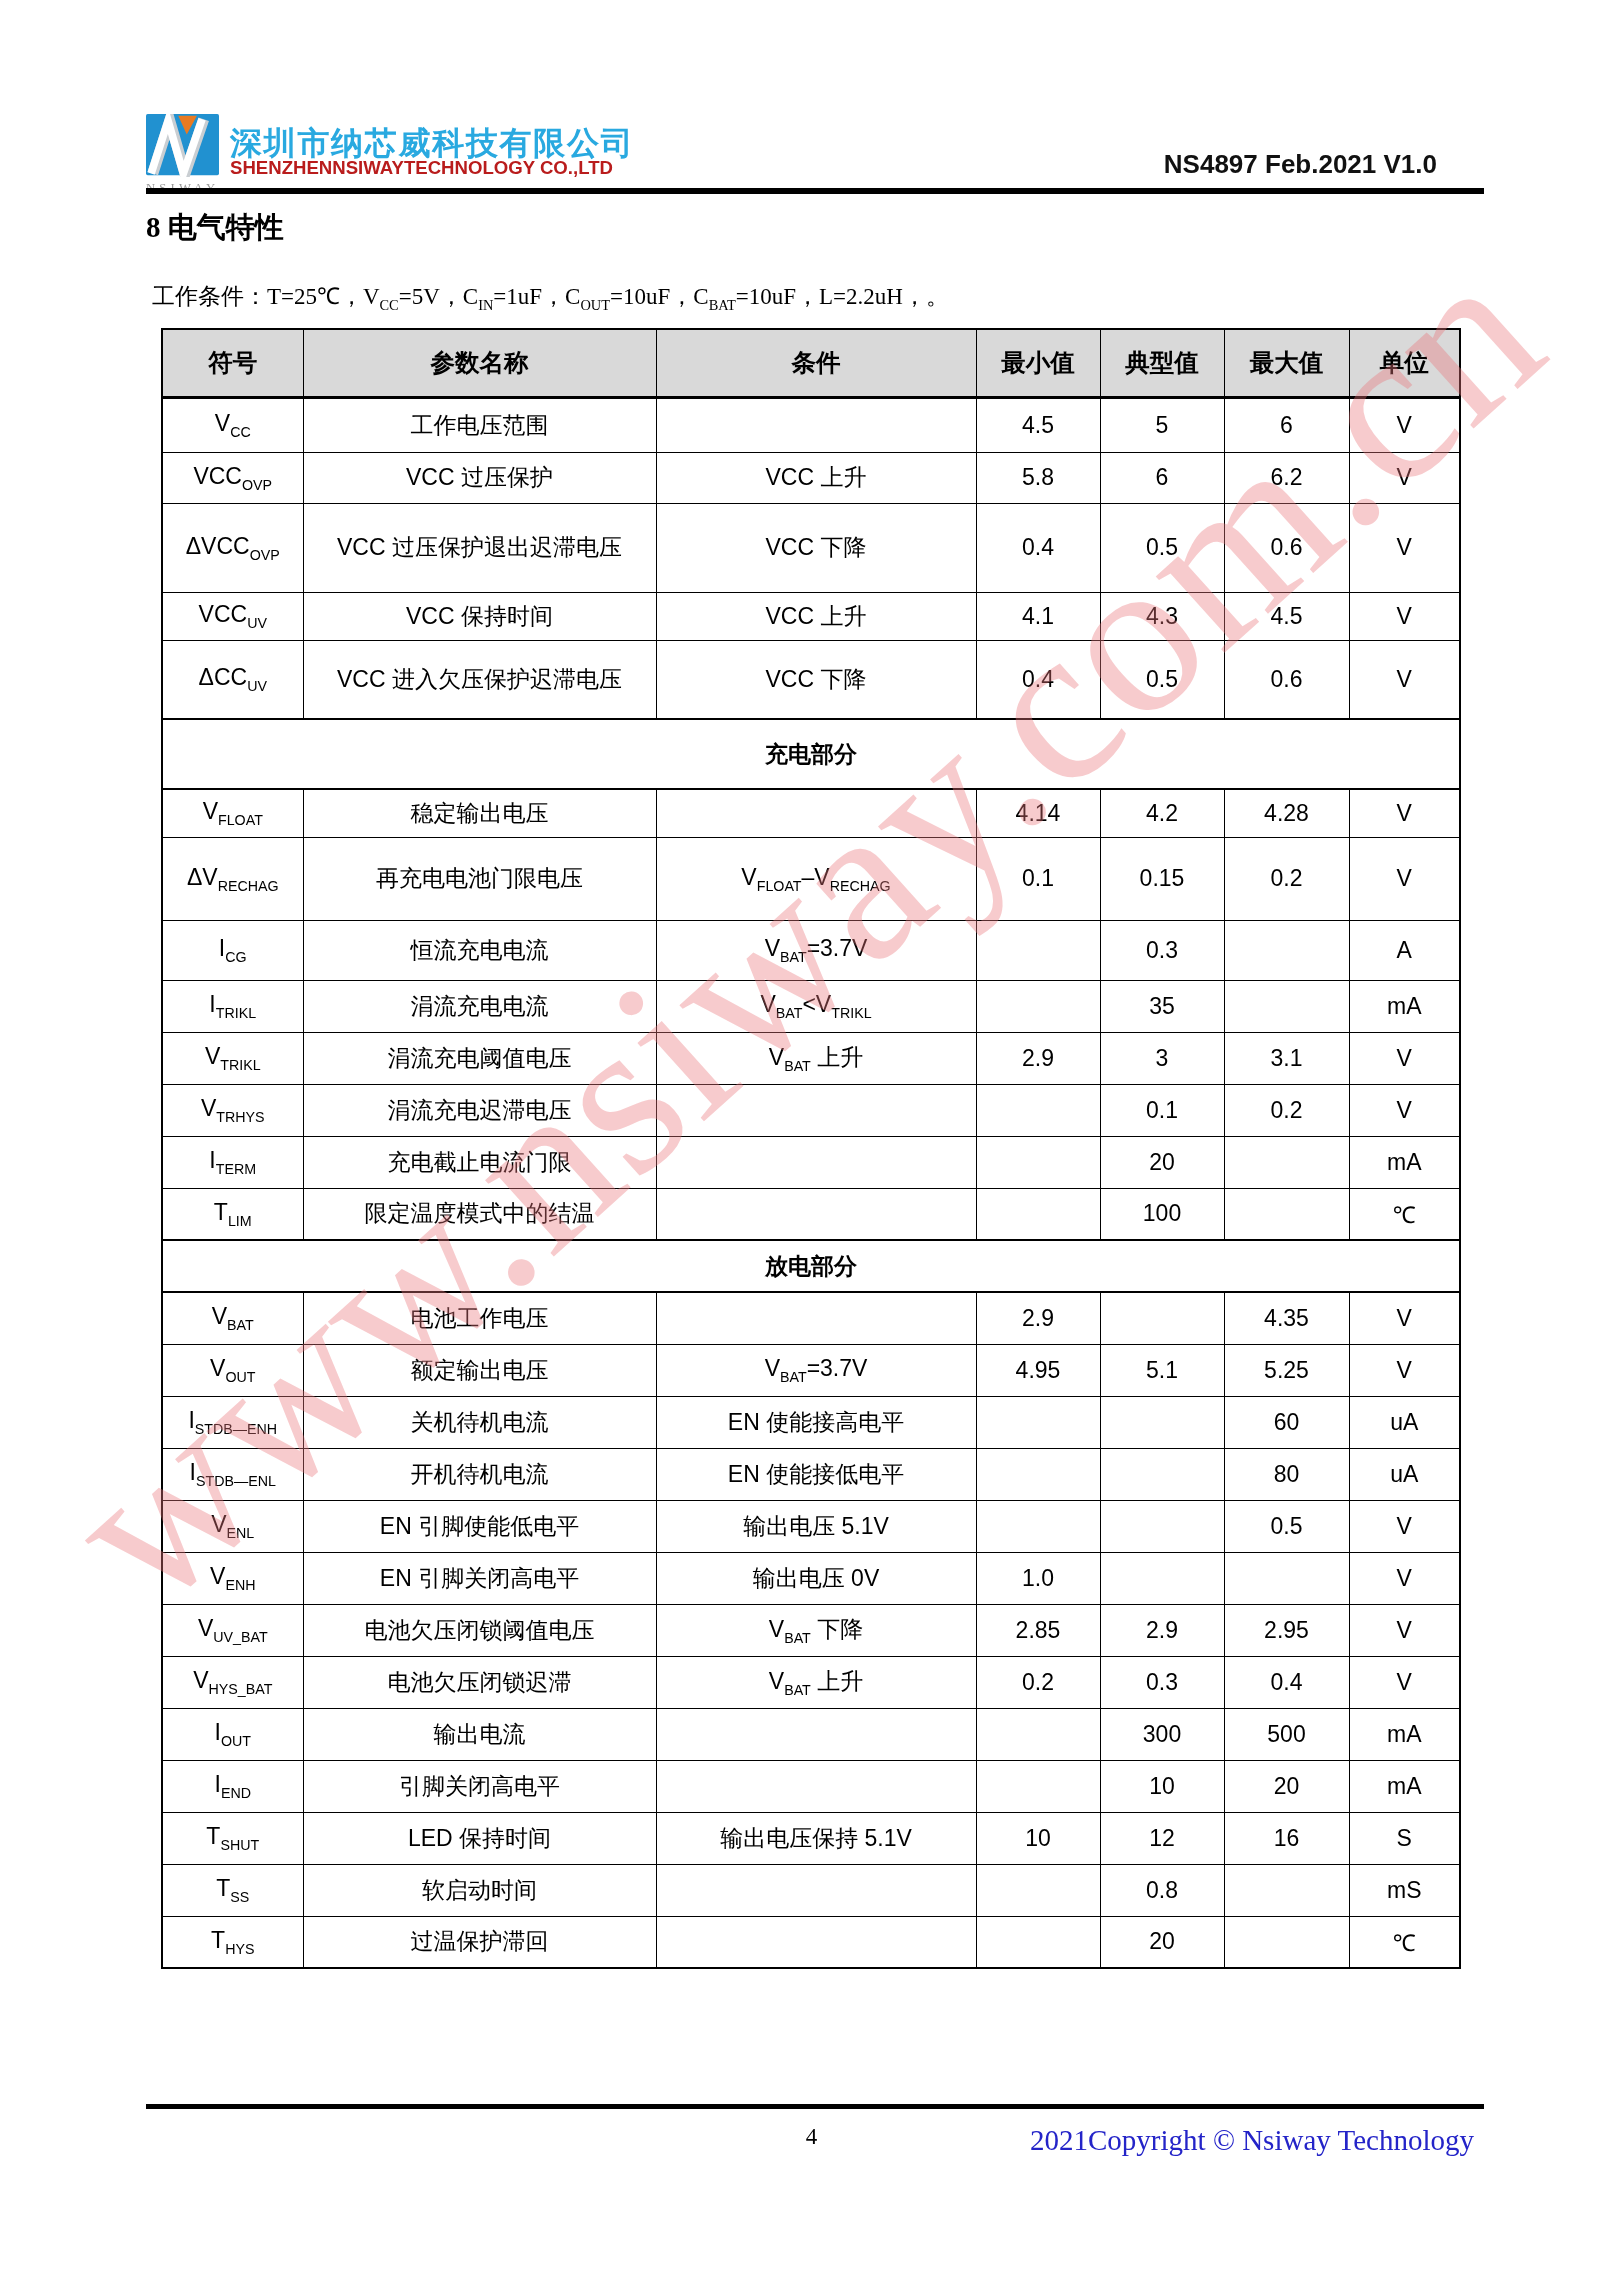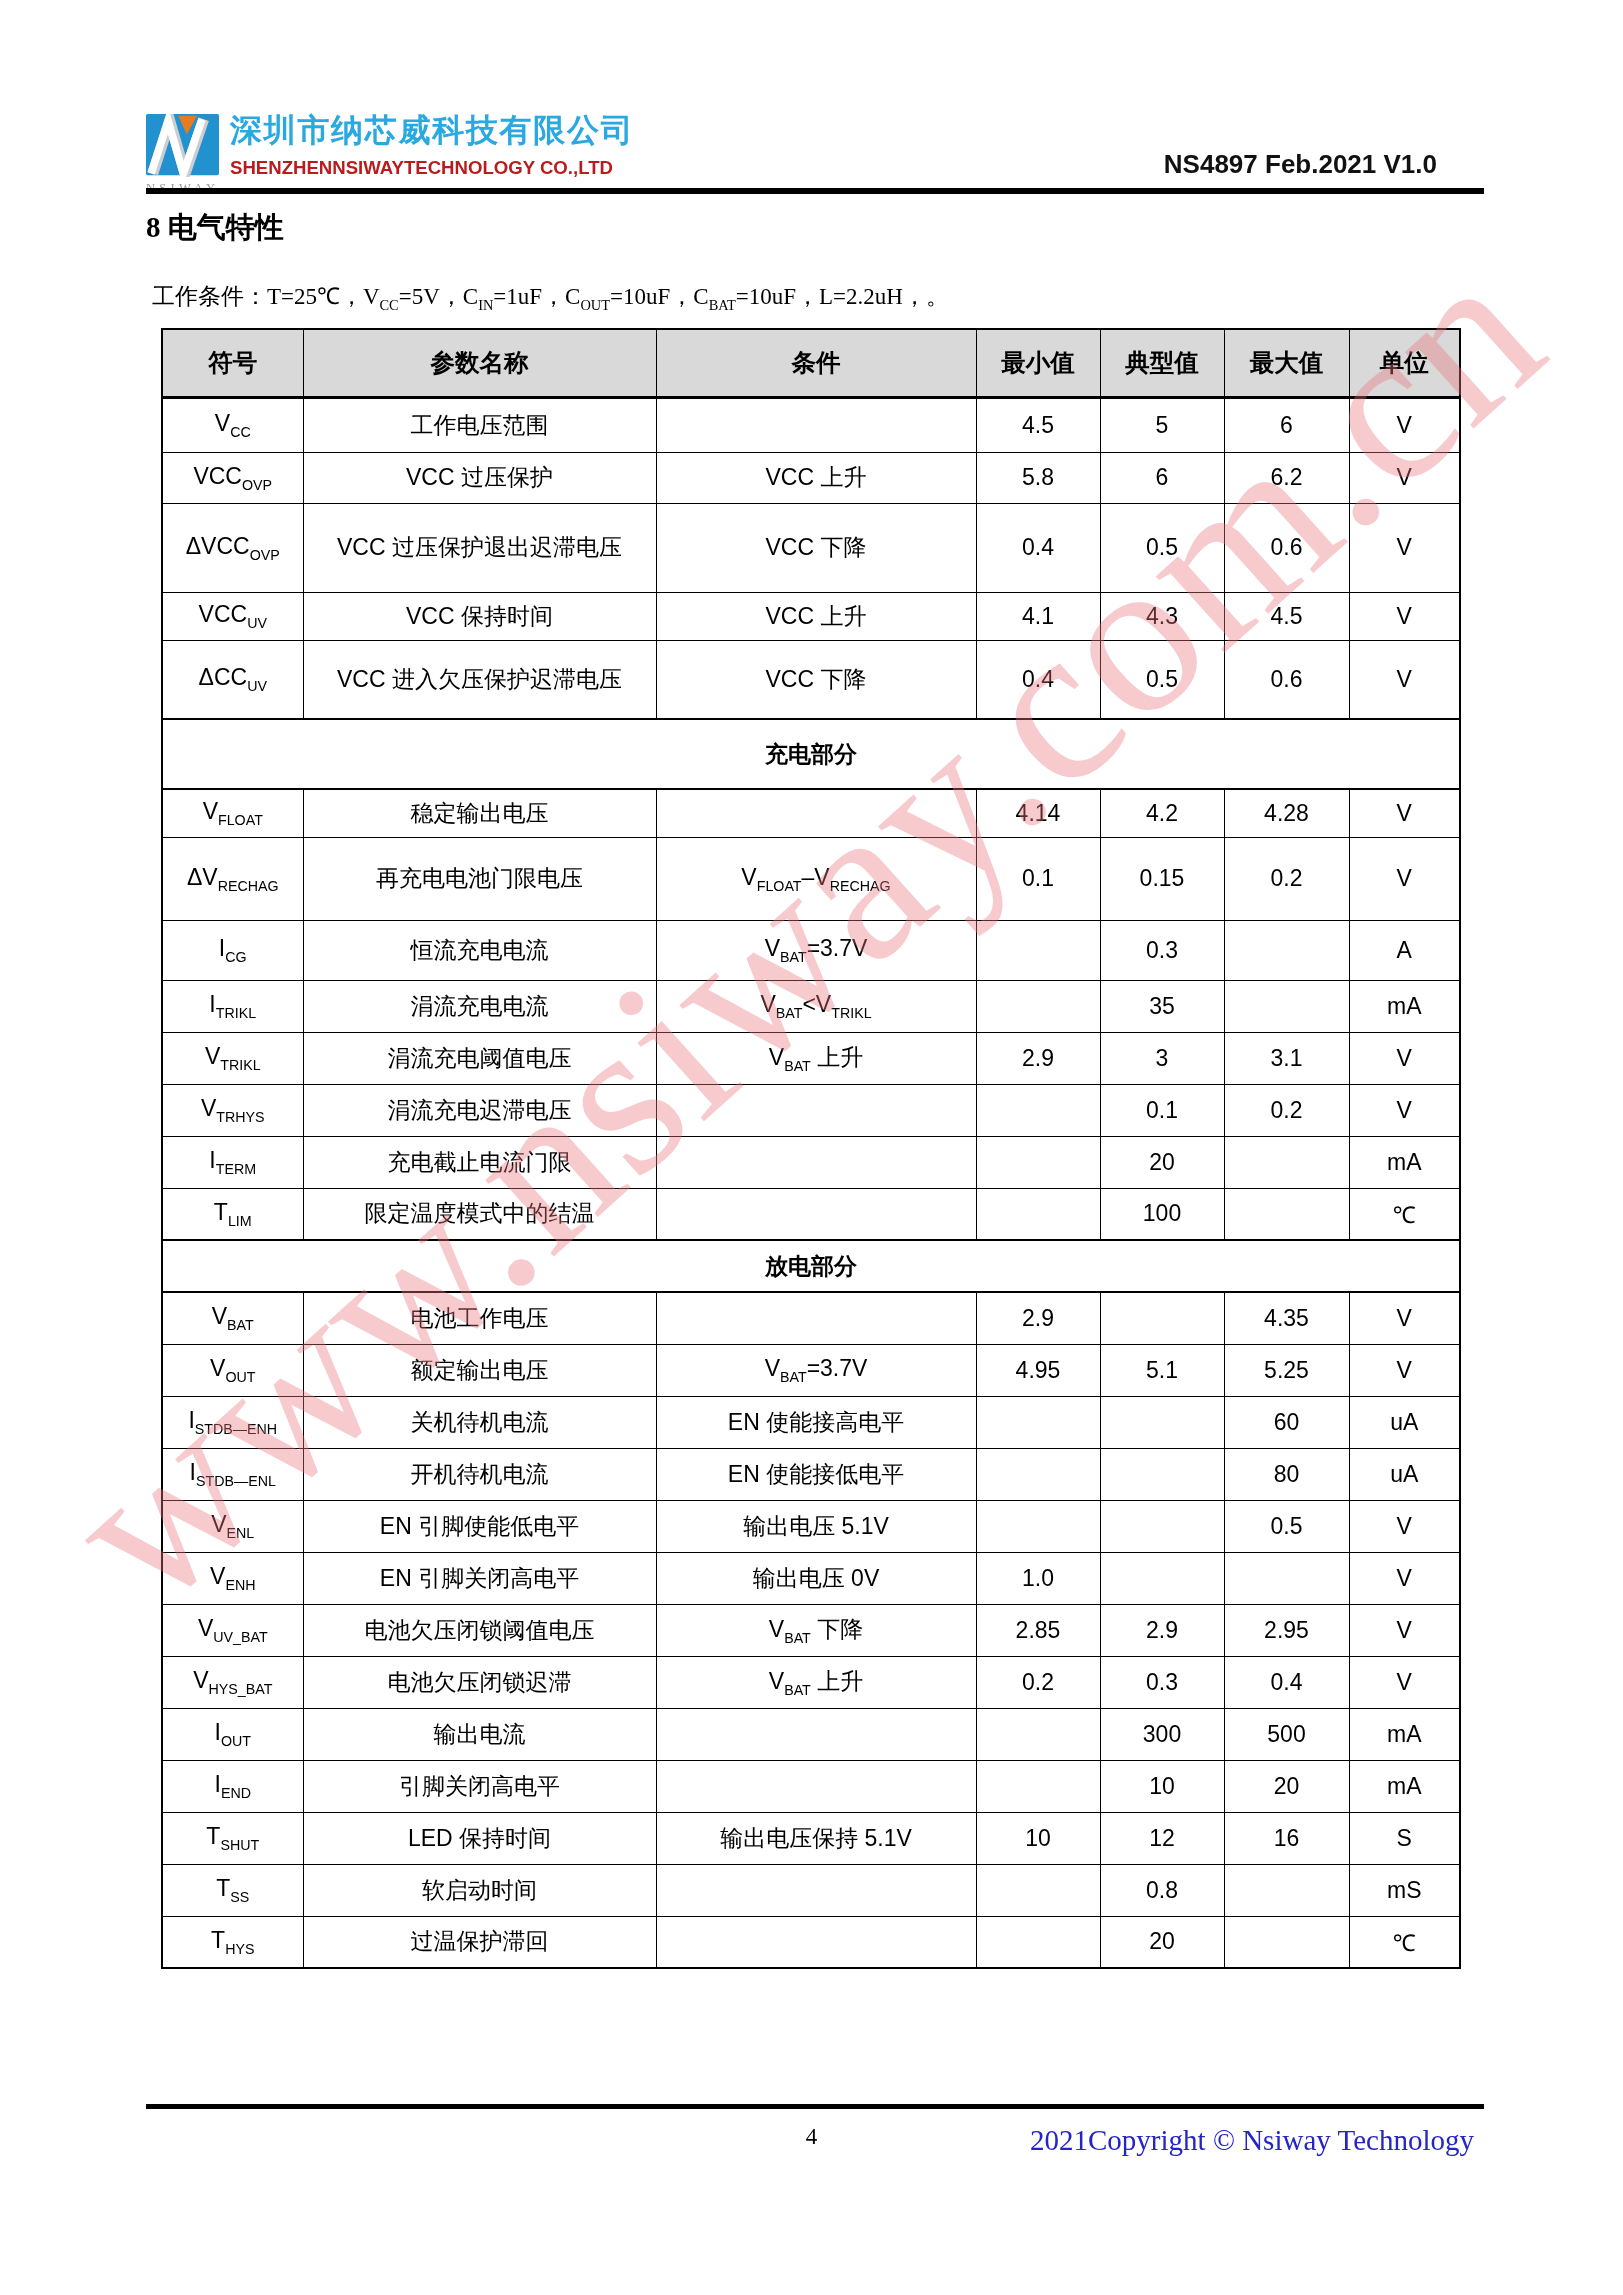--- a/index.html
+++ b/index.html
@@ -10,21 +10,21 @@
     overflow:hidden;
     font-family:"Liberation Sans", sans-serif;
   }
   
   .logo-wrap{position:absolute;left:146px;top:114px;width:101px;}
   .logo-name{
     font-family:"Liberation Serif", serif;
     color:#9a9a9a;font-size:12.7px;letter-spacing:4.2px;margin-top:0.8px;
   }
   .company-cn{
-    position:absolute;left:230px;top:109px;
+    position:absolute;left:230px;top:122px;
     color:#29a9e0;font-size:32px;font-weight:bold;letter-spacing:1.7px;
     font-family:"Liberation Sans", sans-serif;
   }
   .company-en{
     position:absolute;left:230px;top:157px;
     color:#b91c1c;font-size:18.6px;font-weight:bold;letter-spacing:0px;
     font-family:"Liberation Sans", sans-serif;
   }
   .doc-version{
     position:absolute;right:186px;top:149px;

